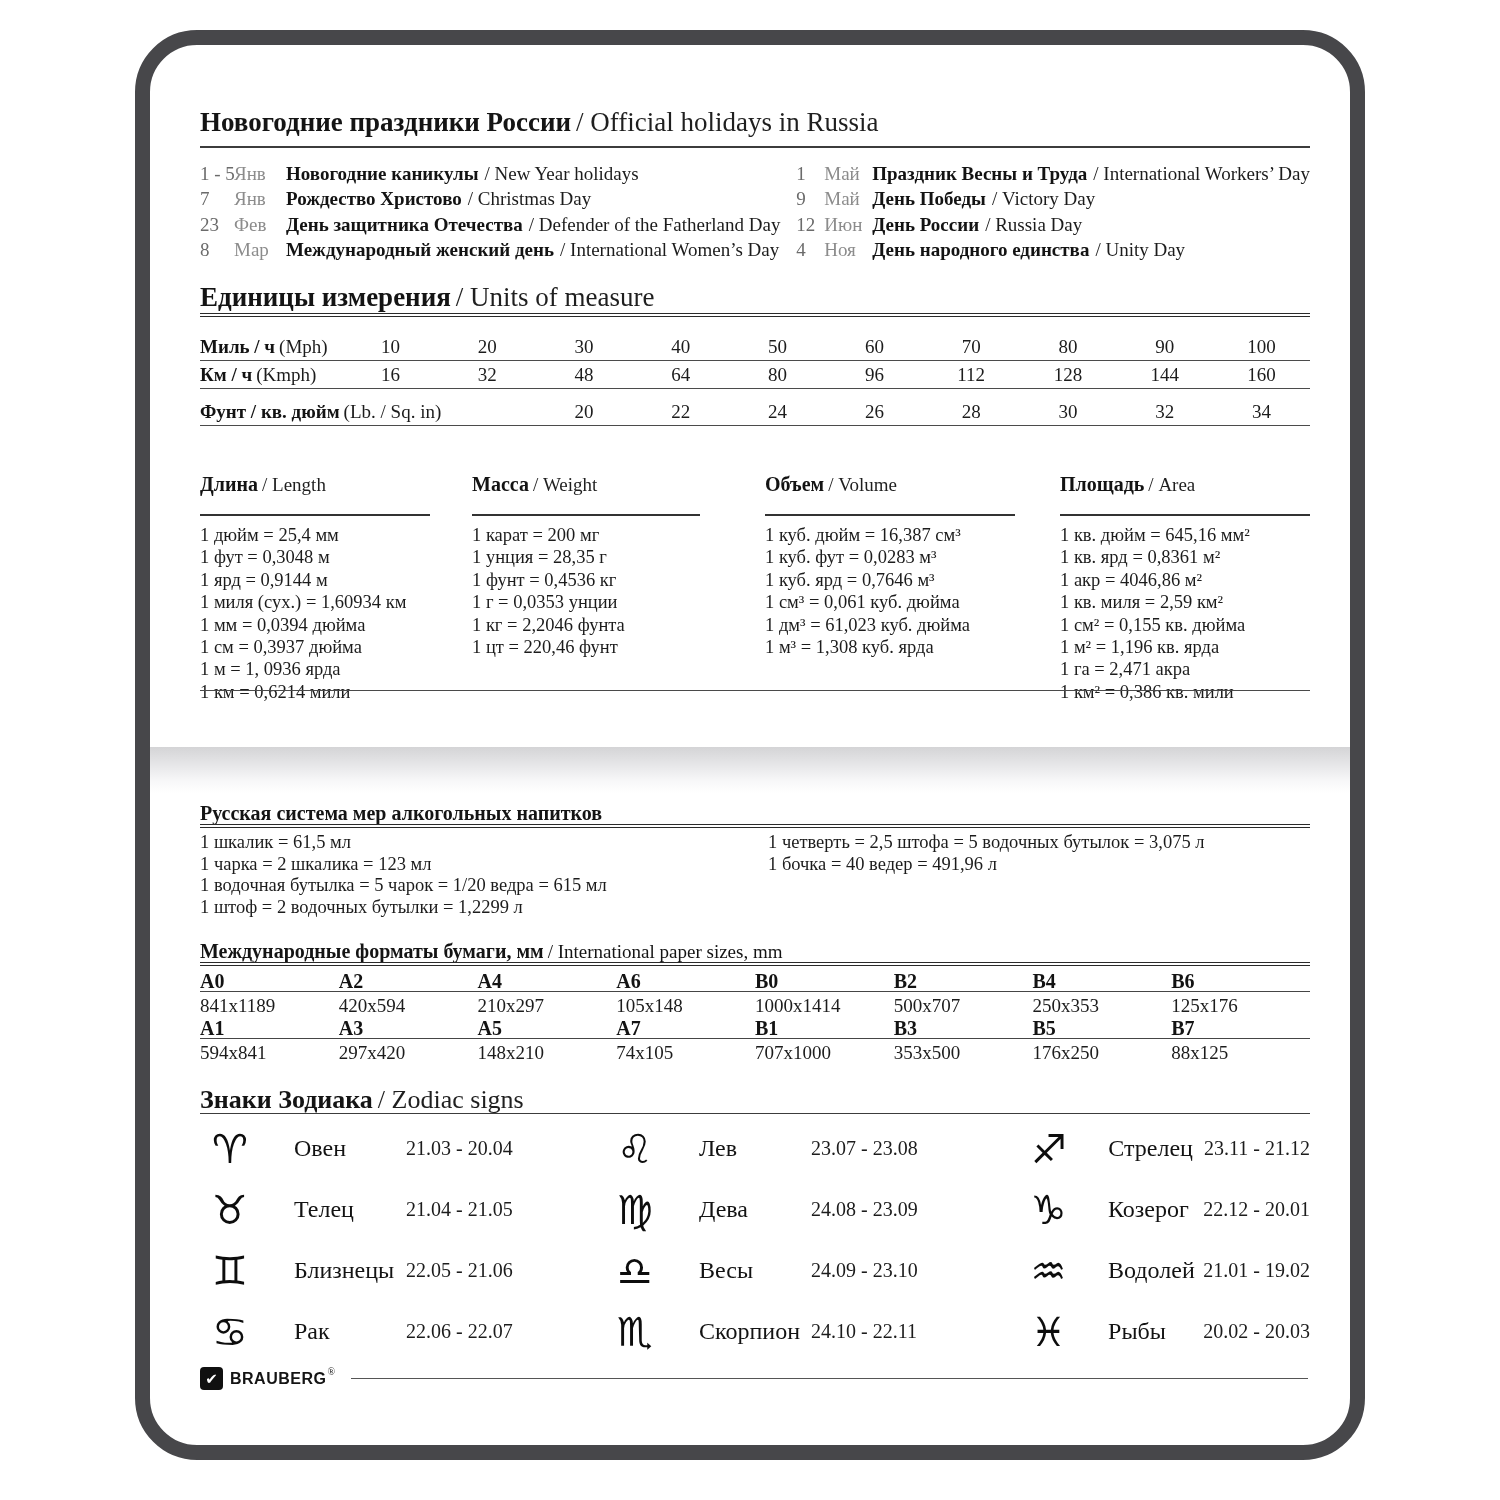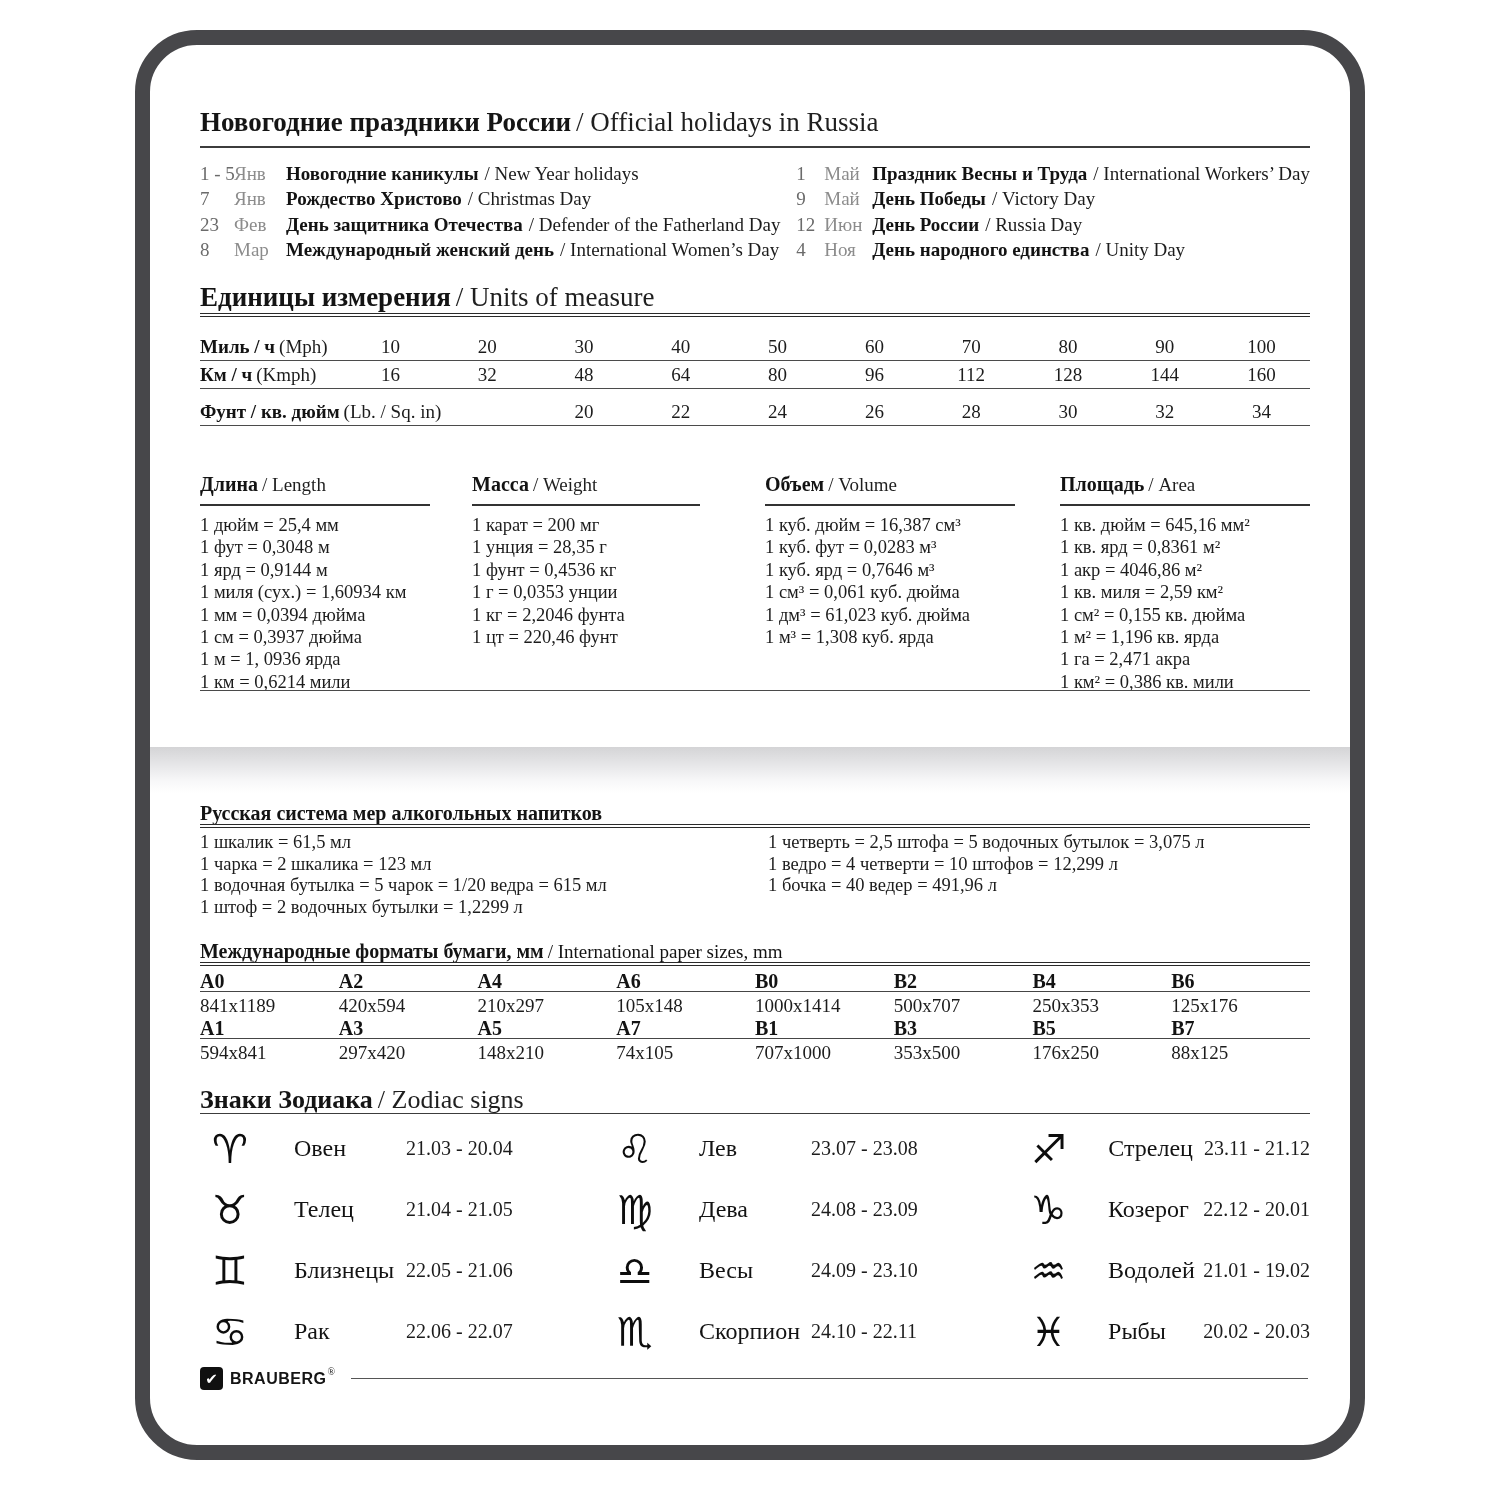--- a/index.html
+++ b/index.html
@@ -35,21 +35,21 @@
         font-size:19px;display:flex;align-items:center;}
   .slabel{position:absolute;left:0;white-space:nowrap;}
   .slabel b{color:#131313;}
   .slabel .en{margin-left:4px;}
   .svals{margin-left:142px;width:968px;display:flex;}
   .sval{flex:1;text-align:center;}
   
   .convwrap{display:flex;align-items:flex-start;}
   .ccol{flex:none;}
   .chead{font-size:20px;font-weight:bold;border-bottom:2px solid #333;
-         padding-bottom:8px;white-space:nowrap;color:#131313;}
+         padding-bottom:18px;white-space:nowrap;color:#131313;}
   .chead .en{font-weight:normal;font-size:19px;margin-left:4px;color:#1f1f1f;}
   .clines{margin-top:8px;}
   .cline{font-size:18.5px;line-height:22.4px;white-space:nowrap;}
   
   .alc-cols{display:flex;}
   .alc-left{width:568px;}
   .alc-right{flex:1;}
   .aline{font-size:18.5px;line-height:21.5px;white-space:nowrap;}
   
   .prow{display:flex;}
@@ -245,21 +245,20 @@
   <div class="abs rule2" style="top:779px;"></div>
   <div class="abs alc-cols" style="top:787px;">
     <div class="alc-left">
       <div class="aline">1 шкалик = 61,5 мл</div>
       <div class="aline">1 чарка = 2 шкалика = 123 мл</div>
       <div class="aline">1 водочная бутылка = 5 чарок = 1/20 ведра = 615 мл</div>
       <div class="aline">1 штоф = 2 водочных бутылки = 1,2299 л</div>
     </div>
     <div class="alc-right">
       <div class="aline">1 четверть = 2,5 штофа = 5 водочных бутылок = 3,075 л</div>
-      <div class="aline">1 ведро = 4 четверти = 10 штофов = 12,299 л</div>
       <div class="aline">1 бочка = 40 ведер = 491,96 л</div>
     </div>
   </div>
 
   <div class="abs smalltitle" style="top:895px;">
     <span>Международные форматы бумаги, мм</span><span class="en">/ International paper sizes, mm</span>
   </div>
   <div class="abs rule2" style="top:917px;"></div>
   <div class="abs" style="top:925px;">
     <div class="prow labels">

